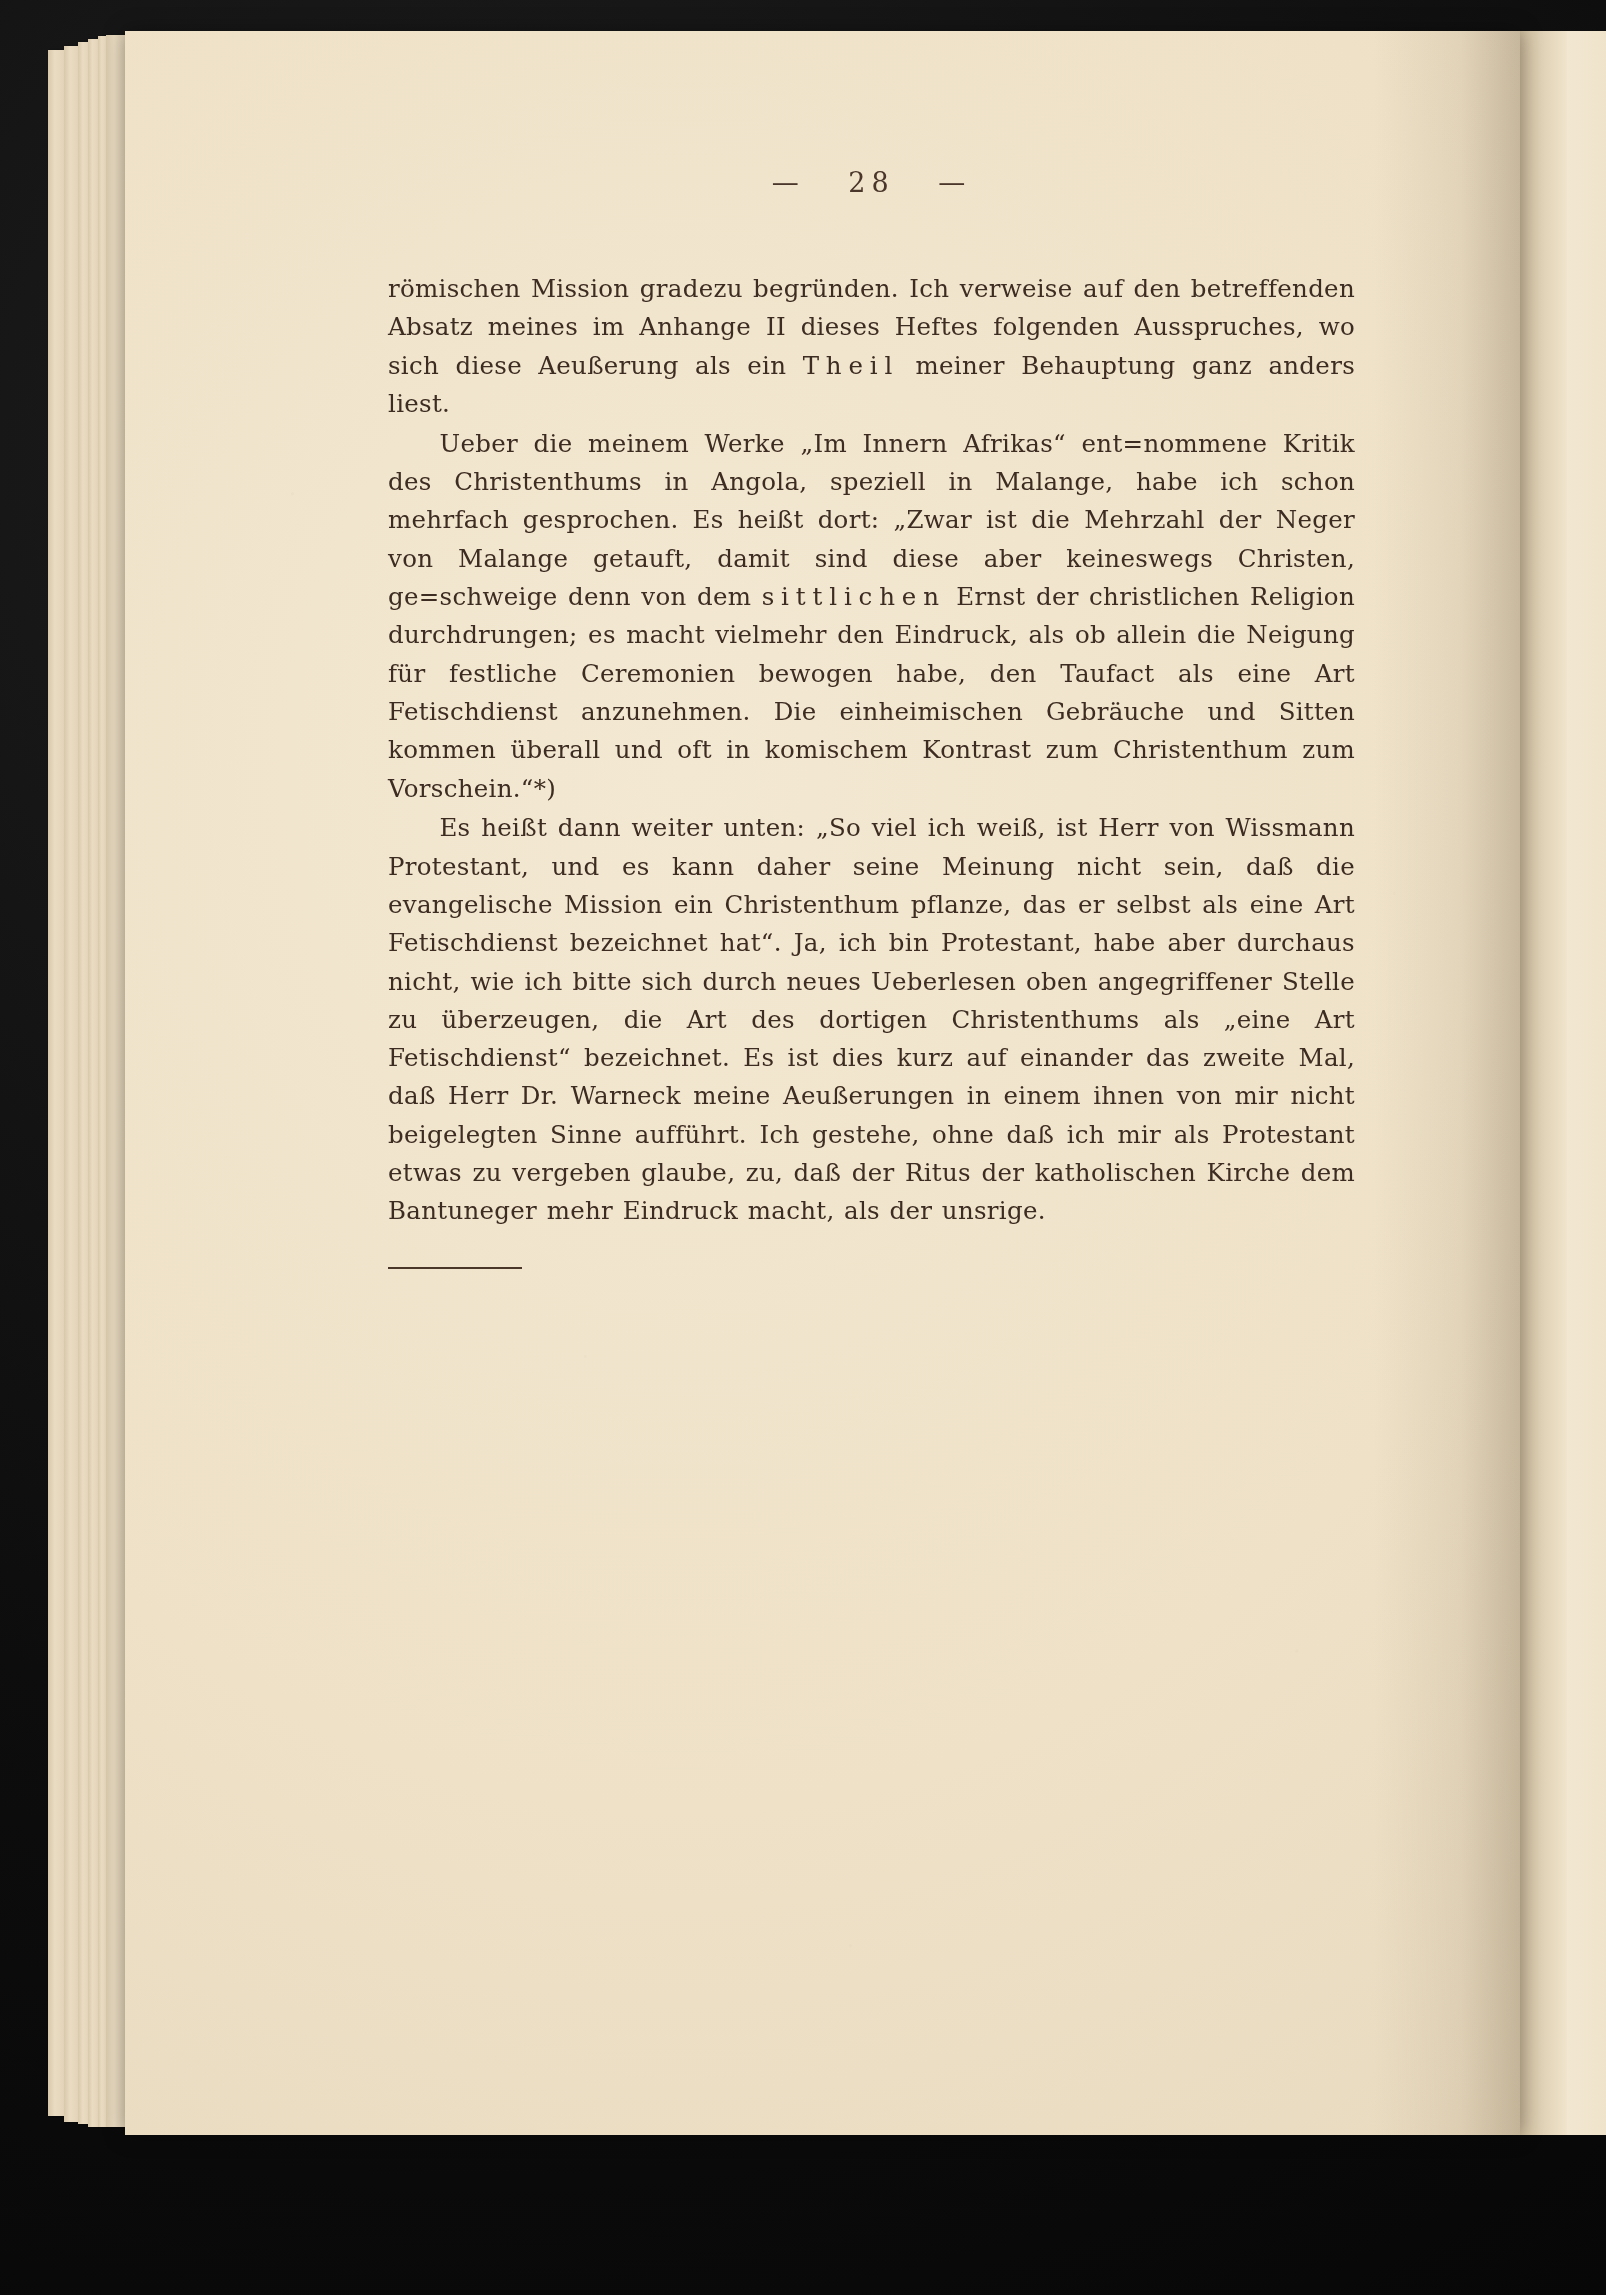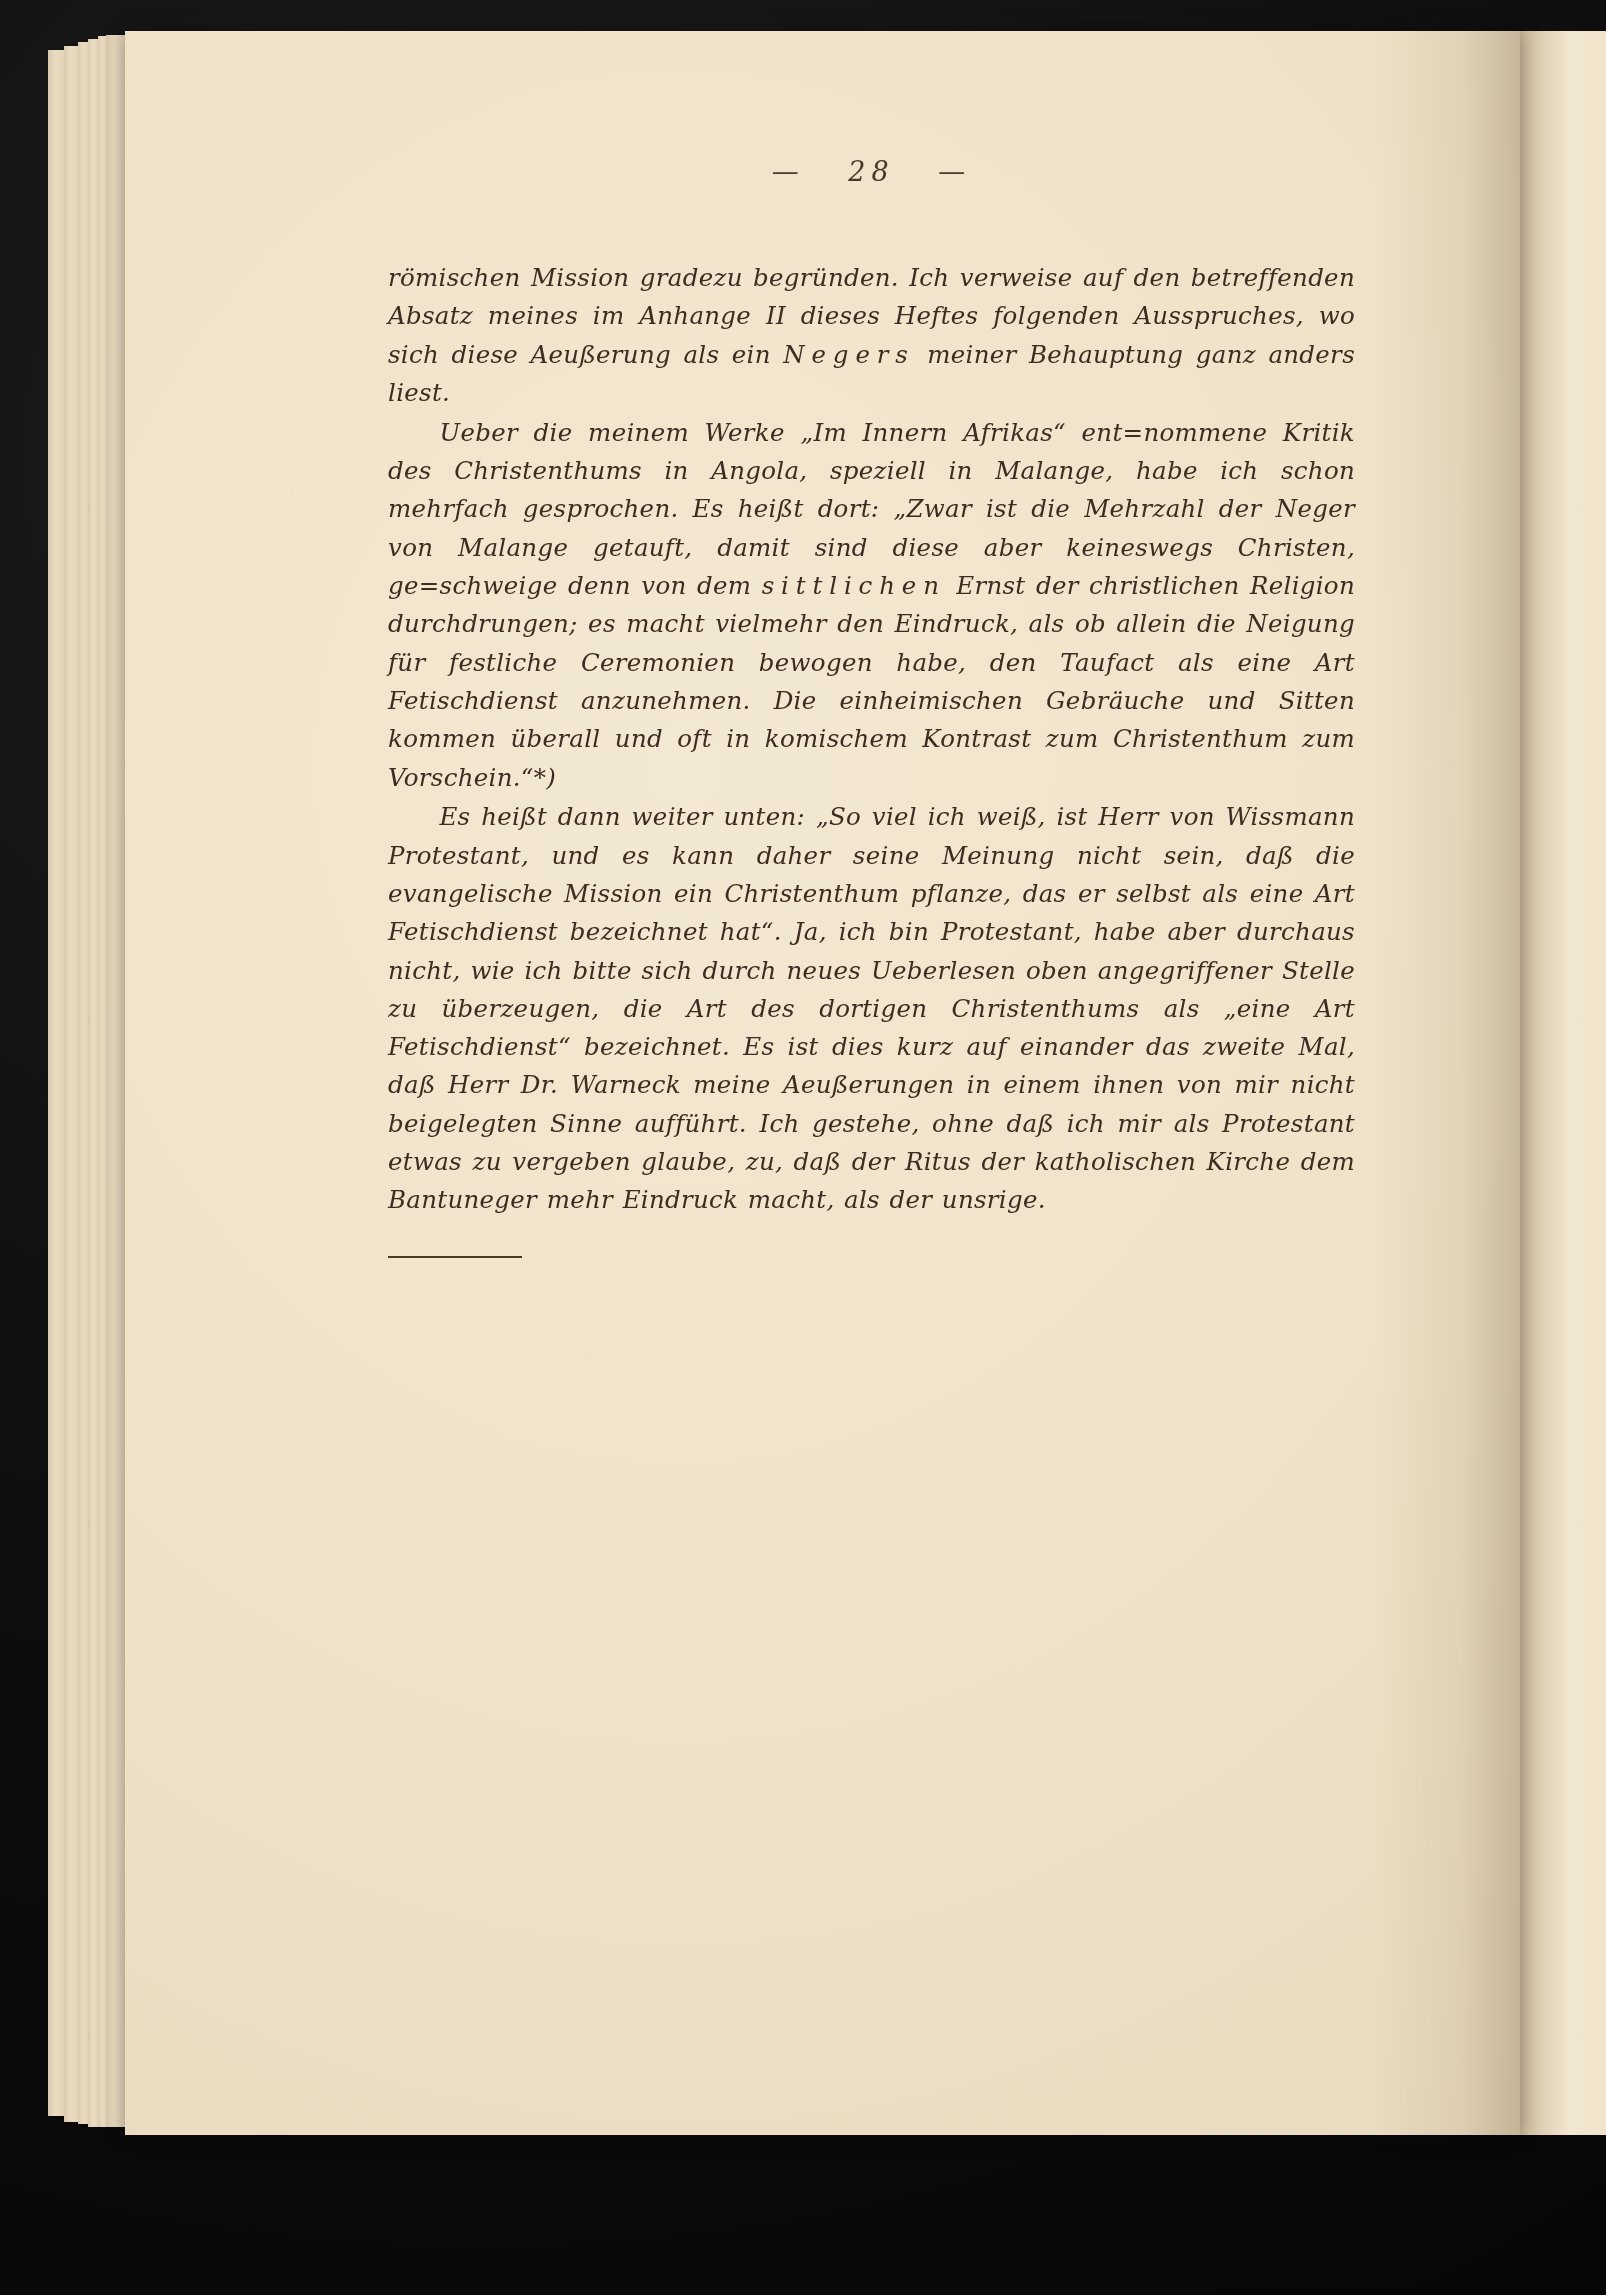--- a/index.html
+++ b/index.html
@@ -105,23 +105,22 @@
     right: 0;
     width: 42px;
     background: linear-gradient(90deg, #f2e7d1 0%, #efe3cb 100%);
   }
 
   
   #text-block {
     position: absolute;
     left: 263px;
     right: 165px;
-    top: 125px;
+    top: 136px;
     color: #3a2a20;
-    font-style: italic;
   }
 
   #folio {
     text-align: center;
     font-size: 27px;
     letter-spacing: .22em;
     color: #4a362a;
     margin-bottom: 72px;
     white-space: pre;
     font-family: "DejaVu Serif", "Liberation Serif", serif;
@@ -178,21 +177,21 @@
 <div id="facing-page"></div>
 <div id="gutter"></div>
 <div id="gutter-line"></div>
 
 <div id="page-leaf">
 
   <div id="text-block">
 
     <div id="folio">—   28   —</div>
 
-    <p class="para" id="para-1">römischen Mission gradezu begründen. Ich verweise auf den betreffenden Absatz meines im Anhange II dieses Heftes folgenden Ausspruches, wo sich diese Aeußerung als ein <span class="sp">Negers</span> meiner Behauptung ganz anders liest.</p>
+    <p class="para" id="para-1">römischen Mission gradezu begründen. Ich verweise auf den betreffenden Absatz meines im Anhange II dieses Heftes folgenden Ausspruches, wo sich diese Aeußerung als ein <span class="sp">Theil</span> meiner Behauptung ganz anders liest.</p>
 
     <p class="para indent" id="para-2">Ueber die meinem Werke „Im Innern Afrikas“ ent=nommene Kritik des Christenthums in Angola, speziell in Malange, habe ich schon mehrfach gesprochen. Es heißt dort: „Zwar ist die Mehrzahl der Neger von Malange getauft, damit sind diese aber keineswegs Christen, ge=schweige denn von dem <span class="sp">sittlichen</span> Ernst der christlichen Religion durchdrungen; es macht vielmehr den Eindruck, als ob allein die Neigung für festliche Ceremonien bewogen habe, den Taufact als eine Art Fetischdienst anzunehmen. Die einheimischen Gebräuche und Sitten kommen überall und oft in komischem Kontrast zum Christenthum zum Vorschein.“*)</p>
 
     <p class="para indent" id="para-3">Es heißt dann weiter unten: „So viel ich weiß, ist Herr von Wissmann Protestant, und es kann daher seine Meinung nicht sein, daß die evangelische Mission ein Christenthum pflanze, das er selbst als eine Art Fetischdienst bezeichnet hat“. Ja, ich bin Protestant, habe aber durchaus nicht, wie ich bitte sich durch neues Ueberlesen oben angegriffener Stelle zu überzeugen, die Art des dortigen Christenthums als „eine Art Fetischdienst“ bezeichnet. Es ist dies kurz auf einander das zweite Mal, daß Herr Dr. Warneck meine Aeußerungen in einem ihnen von mir nicht beigelegten Sinne aufführt. Ich gestehe, ohne daß ich mir als Protestant etwas zu vergeben glaube, zu, daß der Ritus der katholischen Kirche dem Bantuneger mehr Eindruck macht, als der unsrige.</p>
 
     <div class="rule-wrap">
       <div id="footnote-rule"></div>
     </div>
 
   </div>

